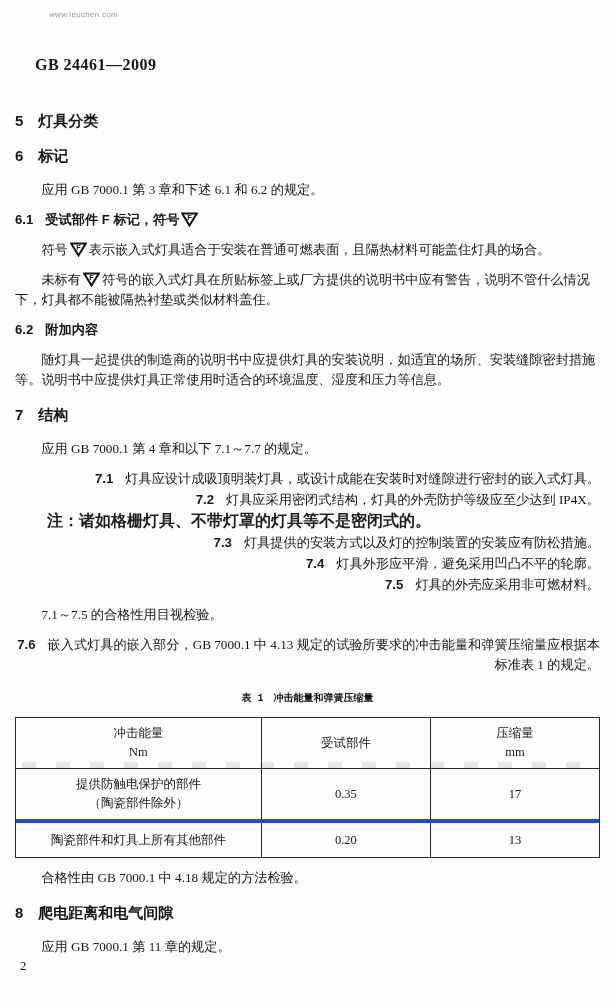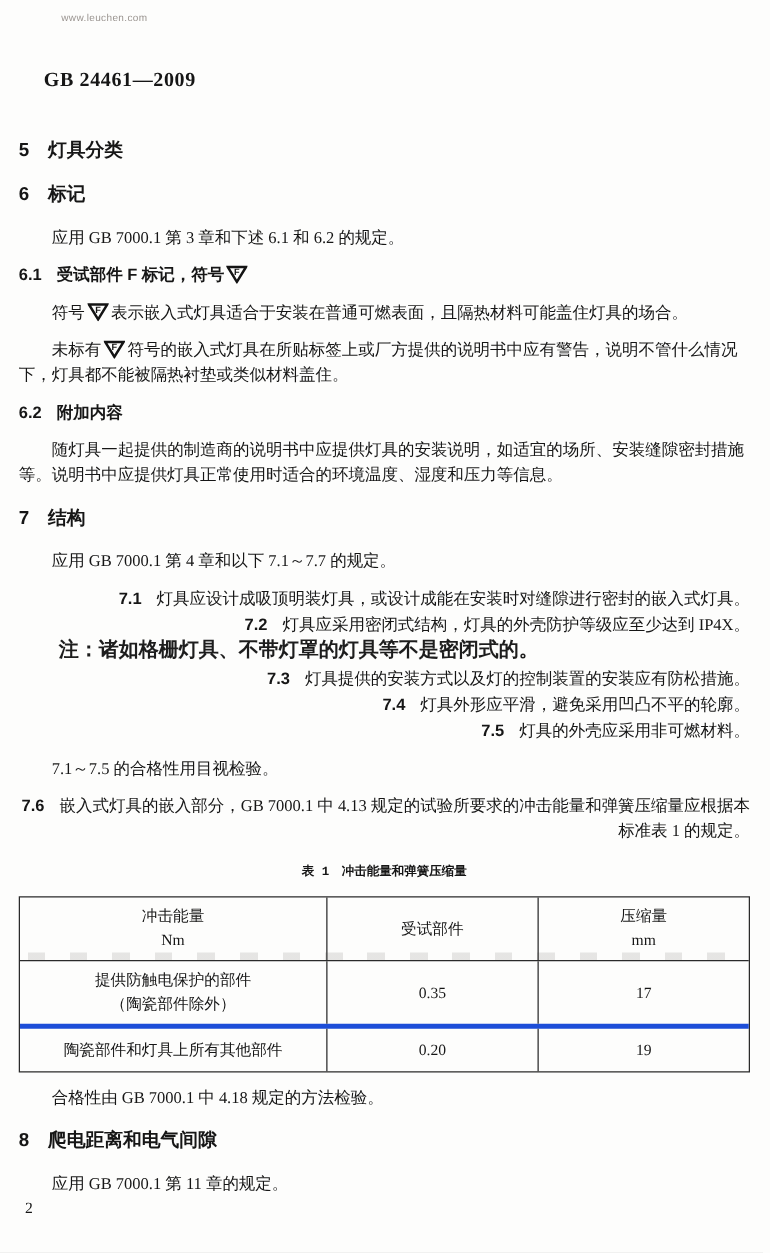--- a/index.html
+++ b/index.html
@@ -140,21 +140,21 @@
         <span>（陶瓷部件除外）</span>
       </div>
       <div class="t-cell">0.35</div>
       <div class="t-cell">17</div>
     </div>
     <div class="t-row">
       <div class="t-cell">
         <span>陶瓷部件和灯具上所有其他部件</span>
       </div>
       <div class="t-cell">0.20</div>
-      <div class="t-cell">19</div>
+      <div class="t-cell">13</div>
     </div>
   </div>
       <p class="para">合格性由 GB 7000.1 中 4.18 规定的方法检验。</p>
       <div class="h1"><span class="hnum">8</span><span class="htitle">爬电距离和电气间隙</span></div>
       <p class="para">应用 GB 7000.1 第 11 章的规定。</p>
     </div>
   <div class="page-number">2</div>
 </div>
 
 </body></html>

